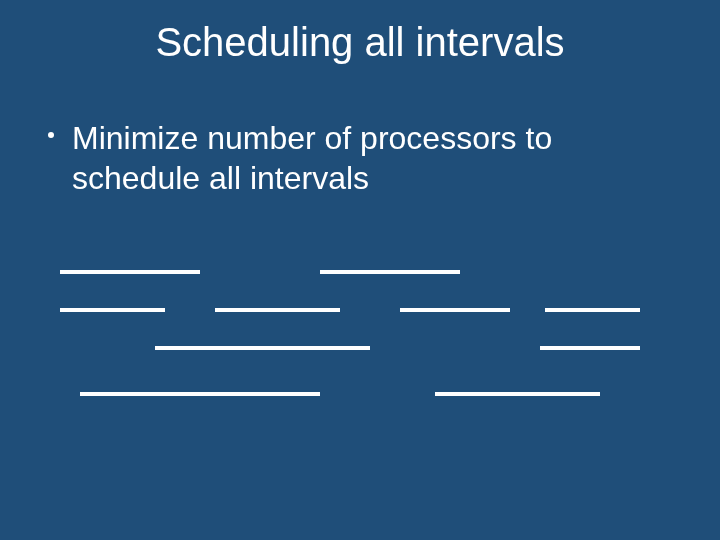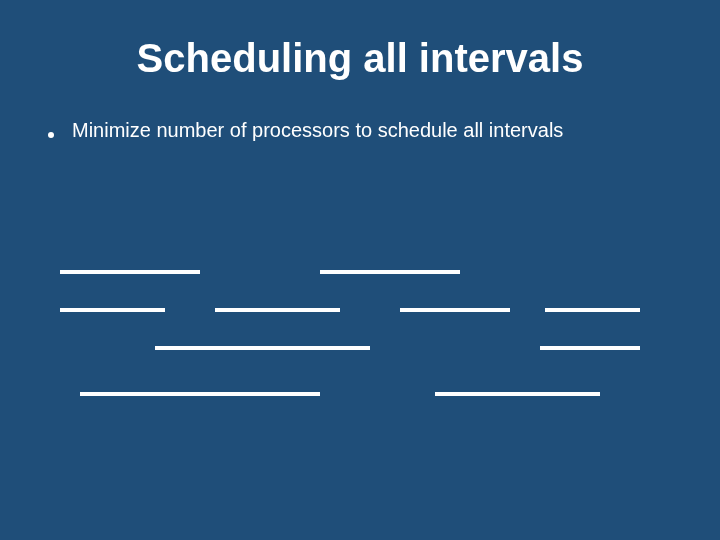--- a/index.html
+++ b/index.html
@@ -11,35 +11,35 @@
   }
   .slide {
     width: 720px;
     height: 540px;
     background: #1f4e79;
     position: relative;
     font-family: Arial, Helvetica, sans-serif;
   }
   .title {
     position: absolute;
-    top: 36px;
+    top: 20px;
     left: 0;
     right: 0;
     text-align: center;
     color: #ffffff;
     font-size: 40px;
-    font-weight: 700;
+    font-weight: 400;
   }
   .body {
     position: absolute;
     top: 118px;
     left: 48px;
     right: 48px;
     color: #ffffff;
-    font-size: 20px;
+    font-size: 32px;
     line-height: 1.25;
   }
   .bullet {
     display: flex;
     align-items: flex-start;
   }
   .bullet .dot {
     flex: 0 0 auto;
     width: 6px;
     height: 6px;

